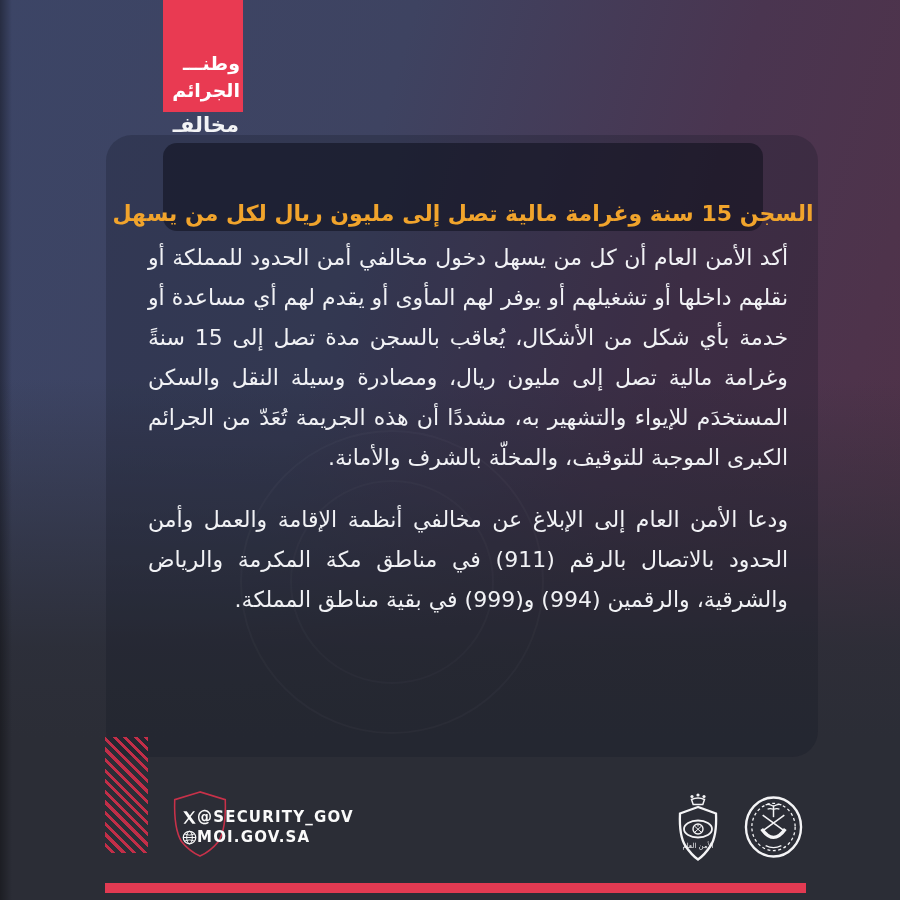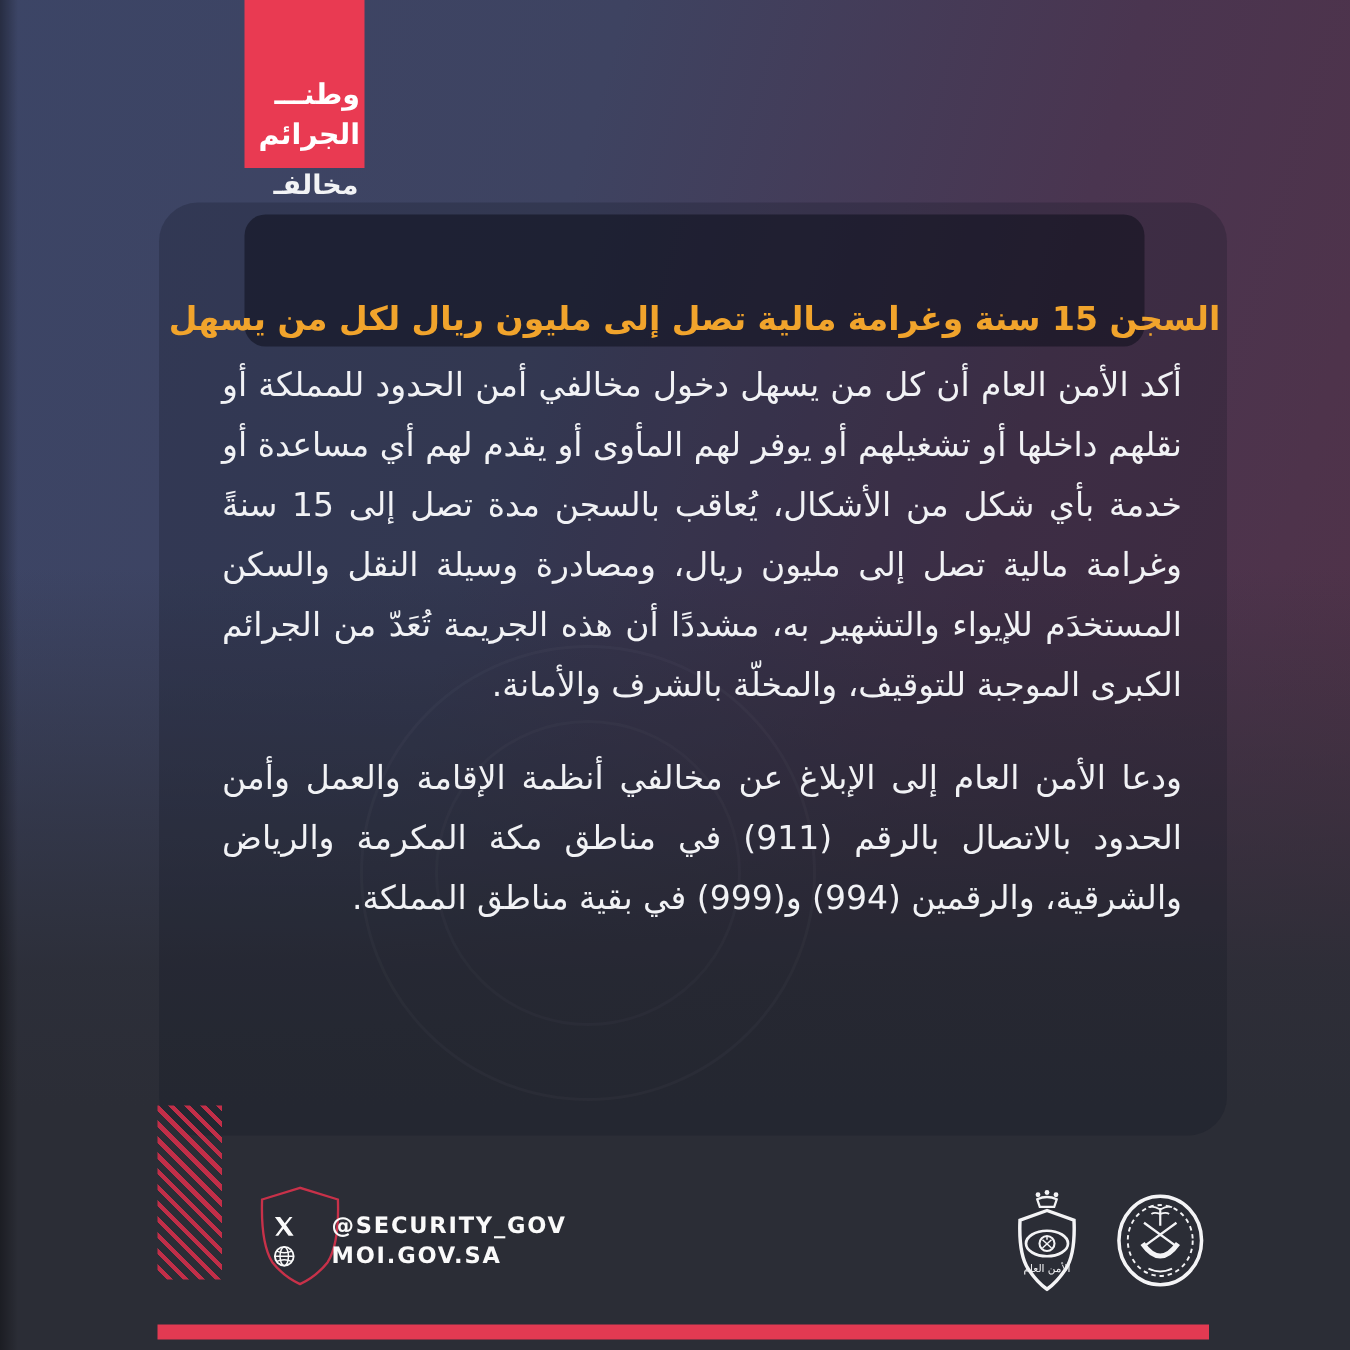--- a/index.html
+++ b/index.html
@@ -16,42 +16,42 @@
   .watermark, .watermark2{position:absolute;border-radius:50%;pointer-events:none;}
   .watermark{left:240px;top:430px;width:300px;height:300px;border:2px solid rgba(255,255,255,0.035);}
   .watermark2{left:290px;top:480px;width:200px;height:200px;border:2px solid rgba(255,255,255,0.03);}
 
   
   .red-box{position:absolute;left:163px;top:0;width:80px;height:112px;background:#e93a52;
     display:flex;flex-direction:column;justify-content:flex-end;align-items:flex-end;
     padding:0 3px 8px 0;box-sizing:border-box;direction:rtl;}
   .red-box .logo-line{color:#ffffff;font-weight:bold;font-size:19px;line-height:27px;text-align:right;width:100%;}
   .logo-word3{position:absolute;left:163px;top:113px;width:80px;direction:rtl;text-align:right;
-    padding-right:4px;box-sizing:border-box;color:#f2f3f5;font-weight:bold;font-size:18px;}
+    padding-right:4px;box-sizing:border-box;color:#f2f3f5;font-weight:bold;font-size:21px;}
 
   
   .card{position:absolute;left:106px;top:135px;width:712px;height:622px;border-radius:26px;
     background:rgba(18,21,35,0.24);}
 
   
   .headline-box{position:absolute;left:163px;top:143px;width:600px;height:88px;border-radius:14px;
     background:rgba(12,14,25,0.52);display:flex;flex-direction:column;justify-content:flex-end;
     align-items:center;direction:rtl;}
   .headline-box .hl{color:#f1a42c;font-weight:bold;font-size:22px;line-height:34px;text-align:center;white-space:nowrap;}
 
   
   .body-text{position:absolute;left:148px;top:238px;width:640px;direction:rtl;
     text-align:justify;color:#f1f2f5;font-size:22px;line-height:40px;}
   .body-text p{margin:0 0 22px 0;}
 
   
   .stripes{position:absolute;left:105px;top:737px;width:43px;height:116px;
     background:repeating-linear-gradient(45deg, rgba(0,0,0,0) 0px, rgba(0,0,0,0) 4.5px, #c22e48 4.5px, #c22e48 7.5px);}
   .footer-shield{position:absolute;left:164px;top:788px;width:72px;height:70px;}
-  .handle-row{position:absolute;display:flex;align-items:center;gap:24px;direction:ltr;}
+  .handle-row{position:absolute;display:flex;align-items:center;gap:0;direction:ltr;}
   .row-x{left:182px;top:808px;}
   .row-web{left:182px;top:828px;justify-content:space-between;}
   .handle-row .htxt{color:#fafafa;font-weight:bold;font-size:15px;letter-spacing:1.2px;white-space:nowrap;}
   .hicon{width:15px;height:15px;display:block;}
 
   
   .emblem1{position:absolute;left:666px;top:792px;width:64px;height:70px;}
   .emblem2{position:absolute;left:743px;top:794px;width:61px;height:66px;}
 
   

